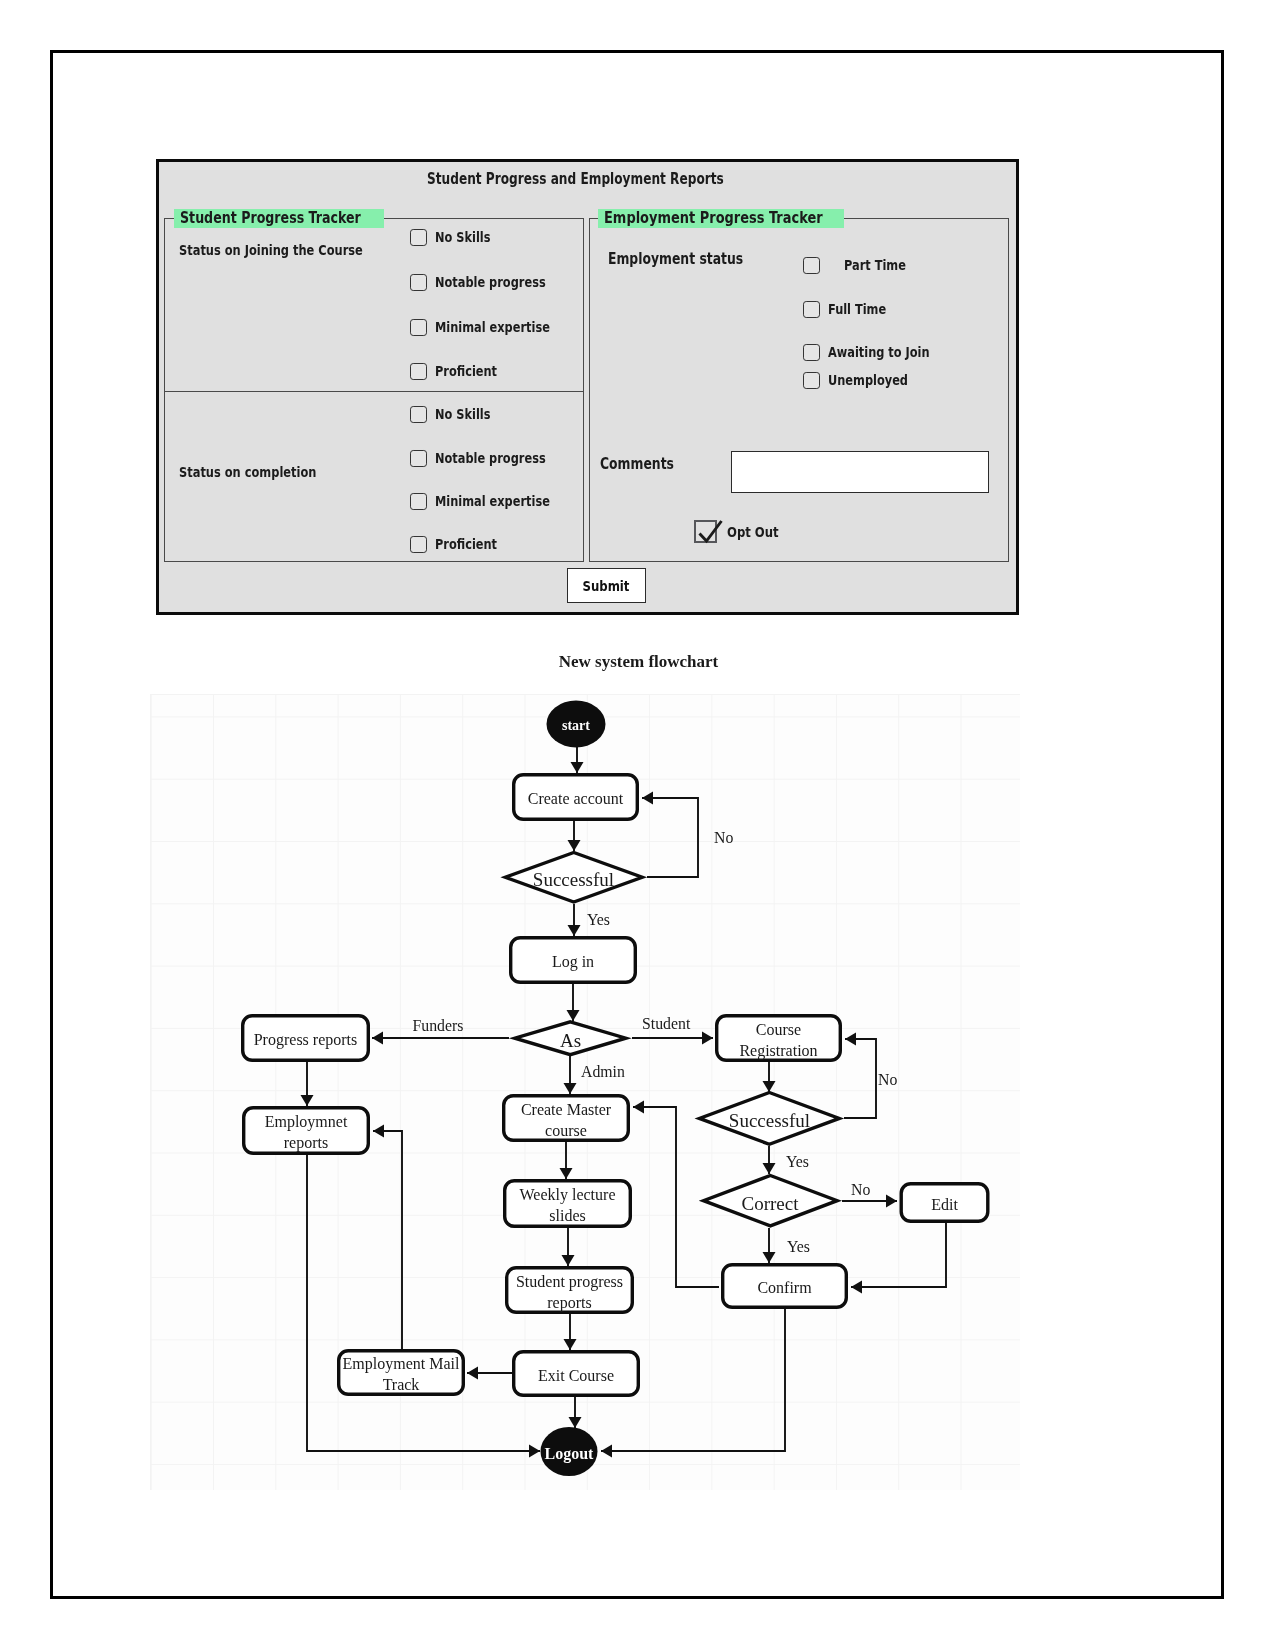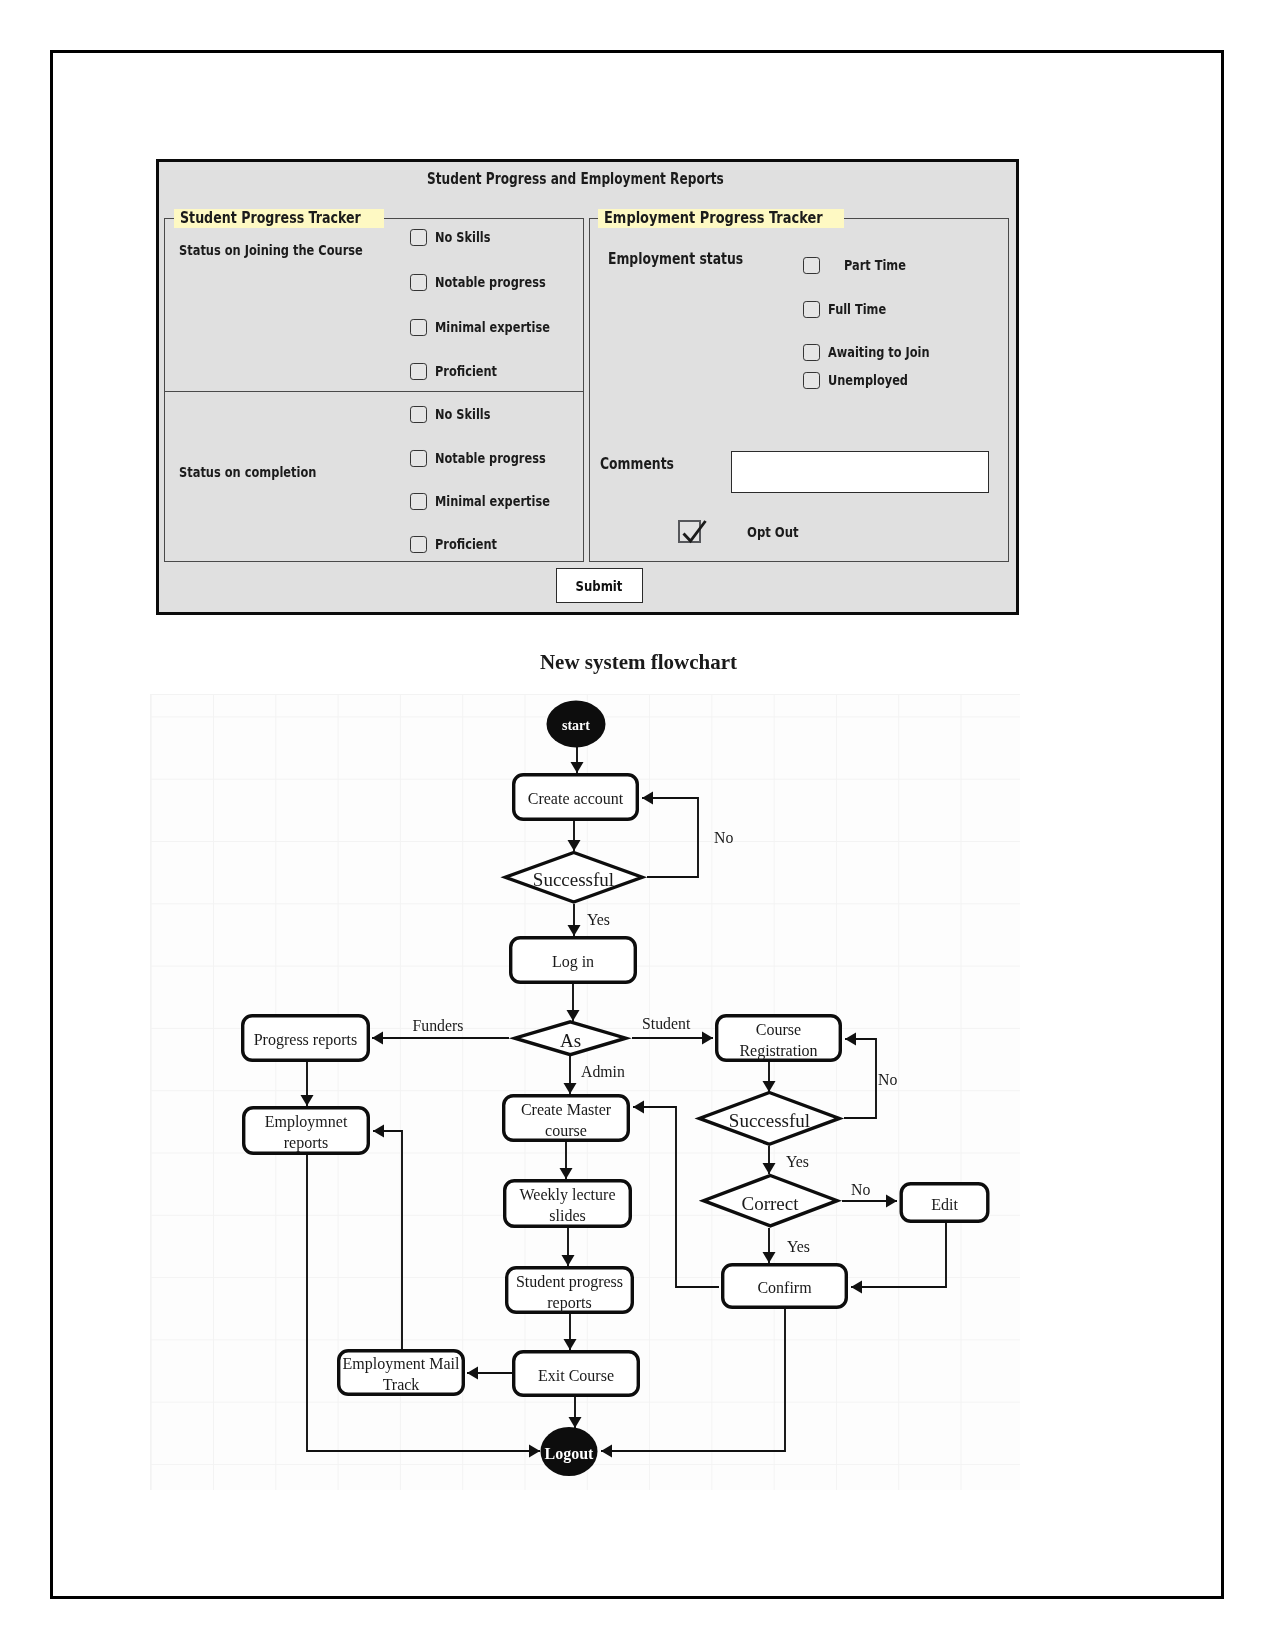--- a/index.html
+++ b/index.html
@@ -6,21 +6,21 @@
   body{width:1275px;height:1651px;font-family:"DejaVu Sans Condensed","DejaVu Sans",sans-serif;position:relative;overflow:hidden;}
   .page-border{position:absolute;left:50px;top:50px;width:1174px;height:1549px;border:3px solid #000;box-sizing:border-box;}
 
   
   .form-panel{position:absolute;left:155.8px;top:158.8px;width:863.5px;height:456px;
     background:#e0e0e0;border:3.4px solid #0b0b0b;box-sizing:border-box;}
   .form-title{position:absolute;left:267.8px;top:8px;font-size:15.5px;font-weight:bold;color:#1b1b1b;
     white-space:nowrap;transform:scaleX(0.871);transform-origin:left top;}
 
   .grp{position:absolute;border:1.4px solid #4a4a4a;box-sizing:border-box;}
-  .grp > .legend{position:absolute;top:-10px;left:8.5px;padding:0 6px;background:#fef9c3;
+  .grp > .legend{position:absolute;top:-10px;left:8.5px;padding:0 6px;background:#86efac;
     font-size:15.4px;font-weight:bold;color:#1b1b1b;white-space:nowrap;line-height:19px;}
   .grp > .legend > span{display:inline-block;transform:scaleX(0.912);transform-origin:left top;}
   #grp-left{left:5.5px;top:56.2px;width:419.9px;height:343.6px;}
   #grp-right{left:430.1px;top:56.2px;width:419.8px;height:343.6px;padding-left:40px;}
   #grp-right > .legend > span{transform:scaleX(0.937);}
 
   .rowlabel{position:absolute;font-size:14.4px;font-weight:bold;color:#1b1b1b;white-space:nowrap;
     transform:scaleX(0.882);transform-origin:left top;}
 
   .cbrow{position:absolute;display:flex;align-items:center;}
@@ -38,21 +38,21 @@
   .optout-label{margin-left:9.5px;font-size:14.8px;font-weight:bold;color:#1b1b1b;
     display:inline-block;transform:scaleX(0.875);transform-origin:left center;}
 
   .submit-btn{position:absolute;background:#fff;border:1.7px solid #2b2b2b;box-sizing:border-box;
     display:flex;align-items:center;justify-content:center;font-size:14.4px;font-weight:bold;color:#111;}
   .submit-btn{letter-spacing:0;}
   .submit-btn > span{display:inline-block;transform:scaleX(0.905);}
 
   
   .fc-title{position:absolute;left:1px;top:648px;width:1275px;text-align:center;
-    font-family:"Liberation Serif",serif;font-weight:bold;font-size:21px;color:#1a1a1a;line-height:28px;}
+    font-family:"Liberation Serif",serif;font-weight:bold;font-size:17px;color:#1a1a1a;line-height:28px;}
   .fc-grid{position:absolute;left:150px;top:694px;width:870px;height:796px;
     background-color:#fdfdfd;
     background-image:
       linear-gradient(to right, #f3f3f3 1.05px, transparent 1.05px),
       linear-gradient(to bottom, #f3f3f3 1.05px, transparent 1.05px);
     background-size:62.3px 62.3px;background-position:0.7px 22.4px;
     box-shadow:inset 1px 0 0 #f3f3f3, inset 0 1px 0 #f3f3f3;}
   #fcsvg{position:absolute;left:0;top:0;}
   #fcsvg text{font-family:"Liberation Serif",serif;}
 </style>
@@ -126,30 +126,30 @@
     <span class="cblabel">Awaiting to Join</span>
   </div>
   <div class="cbrow" style="left:643.8px;top:210px;">
     <span class="cbox"></span>
     <span class="cblabel">Unemployed</span>
   </div>
 
   <div class="rowlabel" style="left:441px;top:293px;font-size:15.1px;transform:scaleX(0.912);">Comments</div>
   <div class="comments-box" style="left:572.4px;top:289px;width:257.5px;height:42.7px;"></div>
 
-  <div class="optout-wrap" style="left:519px;top:358px;gap:36px;">
+  <div class="optout-wrap" style="left:535px;top:358px;">
     <span class="optout-box">
       <svg width="32" height="32" viewBox="0 0 32 32">
         <path d="M7.5 19.5 L14.5 27 L29.5 7" fill="none" stroke="#1b1b1b" stroke-width="2.9" stroke-linecap="butt" stroke-linejoin="miter"></path>
       </svg>
     </span>
     <span class="optout-label">Opt Out</span>
   </div>
 
-  <div class="submit-btn" style="left:397px;top:406.2px;width:87px;height:35.2px;">
+  <div class="submit-btn" style="left:408px;top:406.2px;width:79px;height:35.2px;">
       <span>Submit</span>
     </div>
 </div>
 
 <div class="fc-title">New system flowchart</div>
 
 <div class="fc-grid">
   <svg id="fcsvg" width="870" height="796" viewBox="0 0 870 796">
 
   <g>

